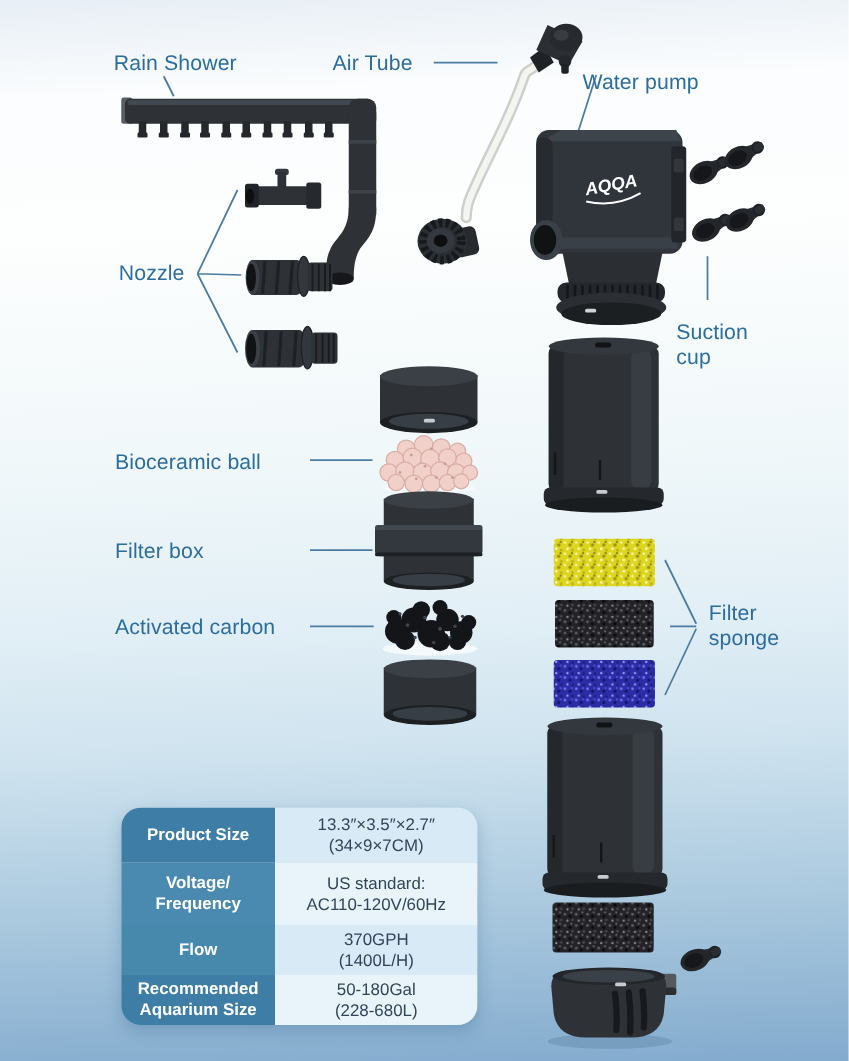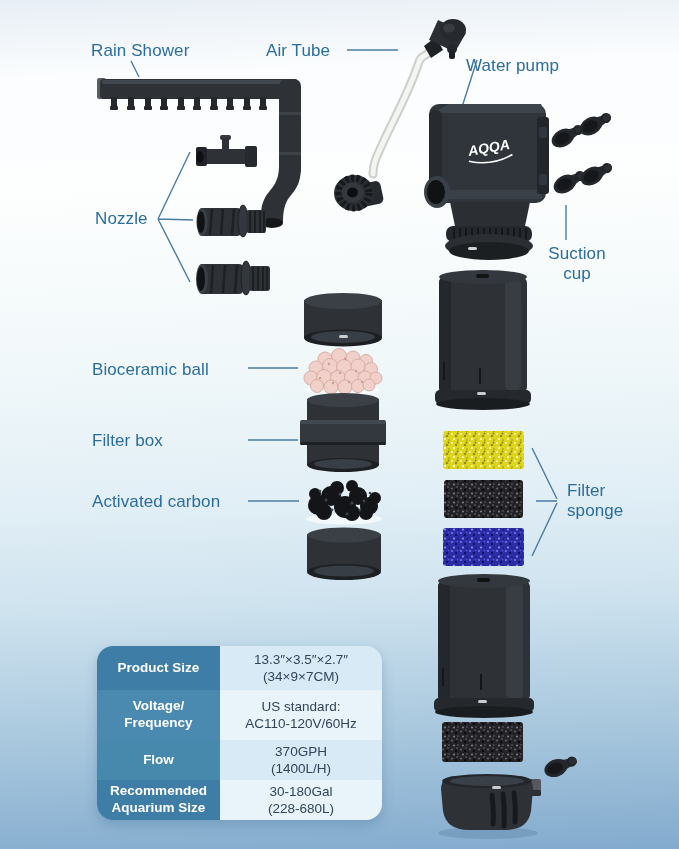--- a/index.html
+++ b/index.html
@@ -330,21 +330,21 @@
     <path d="M492 795 q2 16 1 29 M503 794 q2 17 1 32 M514 793 q2 16 1 29" stroke="#17191d" stroke-width="5" fill="none" stroke-linecap="round"></path>
     <rect x="492" y="786" width="9" height="3" rx="1.5" fill="#c8ccd0"></rect>
   </g>
   <use href="#sucker" transform="translate(556,768) rotate(-22)"></use>
 </svg>
 
   <div class="lbl" style="left:91px;top:41px;">Rain Shower</div>
   <div class="lbl" style="left:266px;top:41px;">Air Tube</div>
   <div class="lbl" style="left:466px;top:56px;">Water pump</div>
   <div class="lbl" style="left:95px;top:209px;">Nozzle</div>
-  <div class="lbl wrap" style="left:541px;top:244px;width:72px;text-align:center;">Suction cup</div>
+  <div class="lbl wrap" style="left:541px;top:256px;width:72px;">Suction cup</div>
   <div class="lbl" style="left:92px;top:360px;">Bioceramic ball</div>
   <div class="lbl" style="left:92px;top:431px;">Filter box</div>
   <div class="lbl" style="left:92px;top:492px;">Activated carbon</div>
   <div class="lbl wrap" style="left:567px;top:481px;width:80px;">Filter sponge</div>
 
   <div class="spec">
     <div class="hdr bgA first">
       <div><span class="line">Product Size</span> </div>
     </div>
     <div class="val vA">
@@ -365,17 +365,17 @@
     </div>
     <div class="val vA">
       <span class="line">370GPH</span>
         <span class="line">(1400L/H)</span>
     </div>
 
     <div class="hdr bgA last">
       <div><span class="line">Recommended</span><br><span class="line">Aquarium Size</span></div>
     </div>
     <div class="val vB">
-      <span class="line">30-180Gal</span>
+      <span class="line">50-180Gal</span>
         <span class="line">(228-680L)</span>
     </div>
   </div>
 </div>
 
 </body></html>

